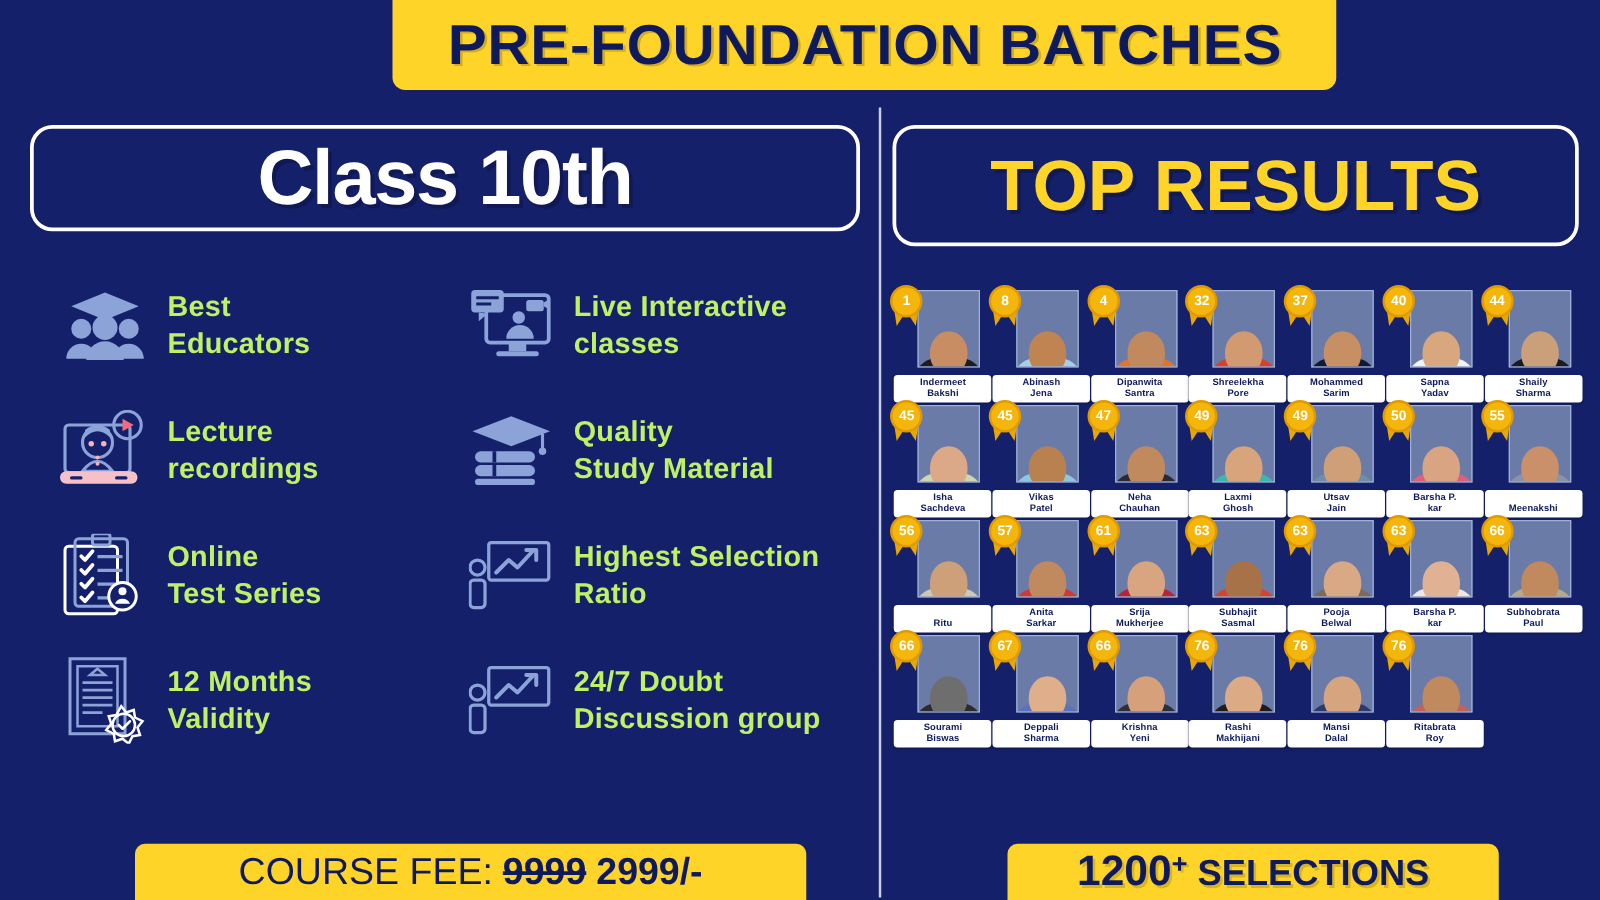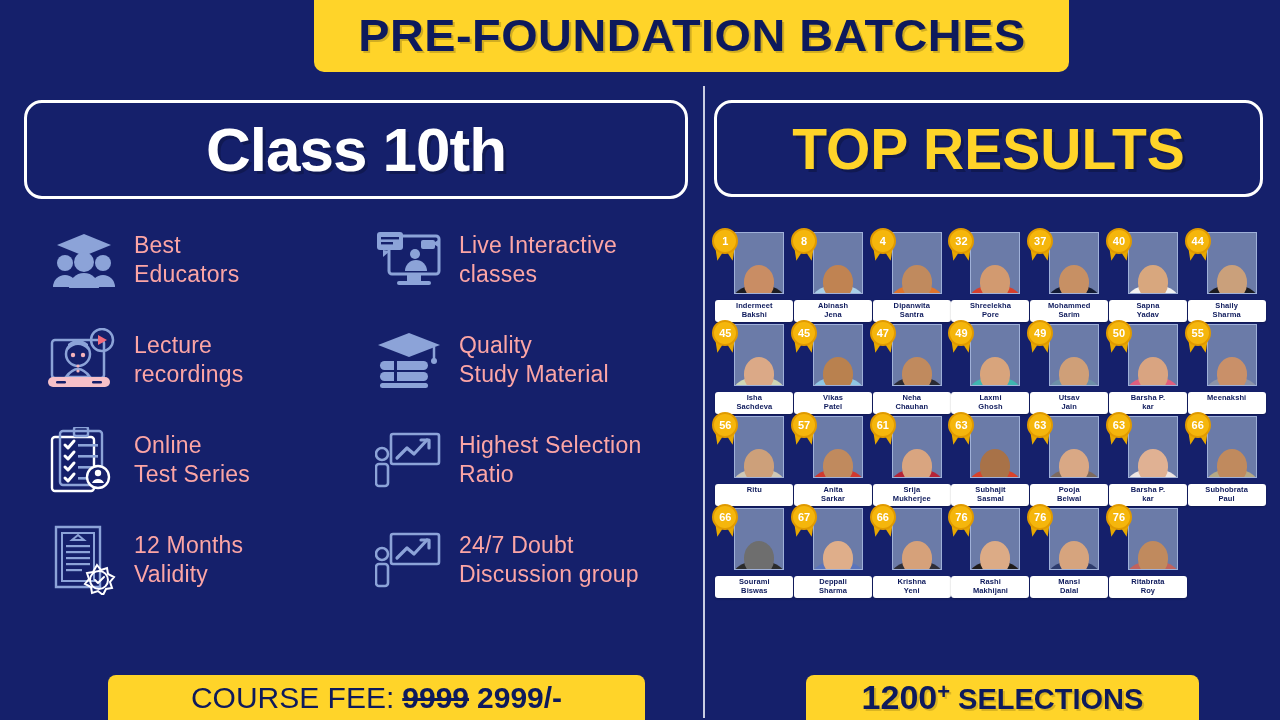--- a/index.html
+++ b/index.html
@@ -44,21 +44,21 @@
     background: #e9ecf7;
     opacity: .85;
   }
 
   
   .left-panel { position: absolute; left: 0; top: 80px; width: 700px; height: 640px; }
 
   .class-header {
     position: absolute;
     left: 24px; top: 20px;
-    width: 664px; height: 99px;
+    width: 664px; height: 85px;
     border: 3px solid #ffffff;
     border-radius: 18px;
     display: flex; align-items: center; justify-content: center;
   }
   .class-header-text {
     color: #ffffff;
     font-size: 62px;
     font-weight: 800;
     letter-spacing: -1px;
     text-shadow: 3px 3px 0 rgba(0,0,0,0.22);
@@ -78,24 +78,24 @@
     display: flex;
     align-items: center;
     gap: 14px;
   }
   .feature-icon {
     width: 72px; height: 72px;
     flex: 0 0 72px;
     display: flex; align-items: center; justify-content: center;
   }
   .feature-label {
-    color: #fca5a5;
+    color: #bef264;
     font-size: 23px;
     line-height: 1.28;
-    font-weight: 400;
+    font-weight: 700;
     letter-spacing: .2px;
     max-width: 240px;
   }
 
   
   .fee-banner {
     position: absolute;
     left: 108px; top: 675px;
     width: 537px; height: 45px;
     background: #ffd429;
@@ -171,21 +171,21 @@
     width: 48px; height: 22px;
     border-radius: 50% 50% 0 0;
   }
   .nameplate {
     position: absolute;
     left: 0; bottom: 0;
     width: 78px;
     min-height: 22px;
     background: #ffffff;
     border-radius: 3px;
-    display: flex; align-items: flex-start; justify-content: center;
+    display: flex; align-items: flex-end; justify-content: center;
     padding: 2px 1px;
     box-shadow: 0 1px 2px rgba(0,0,0,.25);
   }
   .nameplate span {
     color: #0e1a5c;
     font-size: 7.5px;
     font-weight: 800;
     line-height: 1.18;
     text-align: center;
     letter-spacing: .1px;

